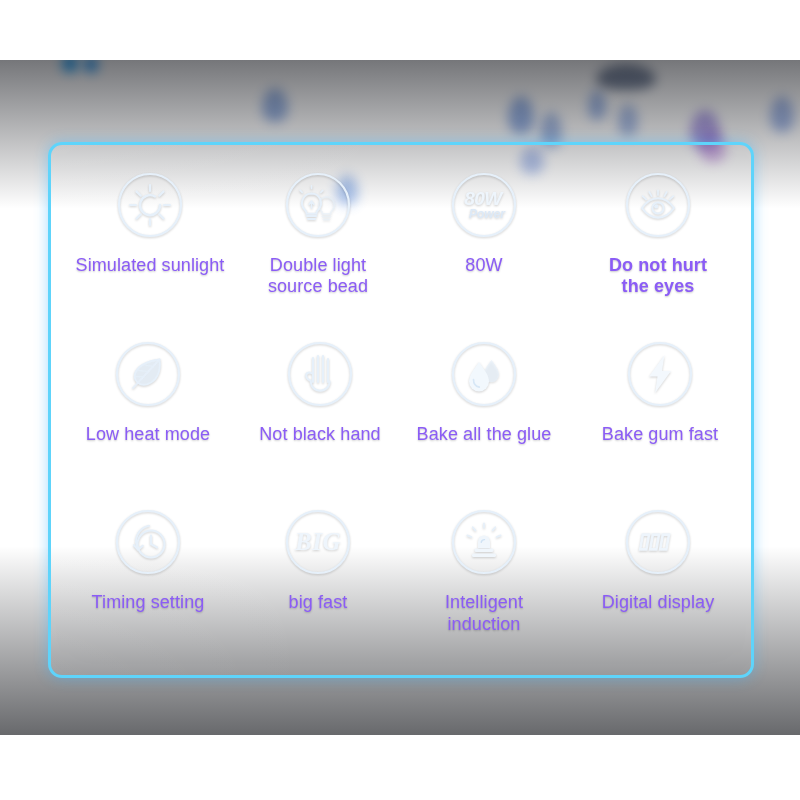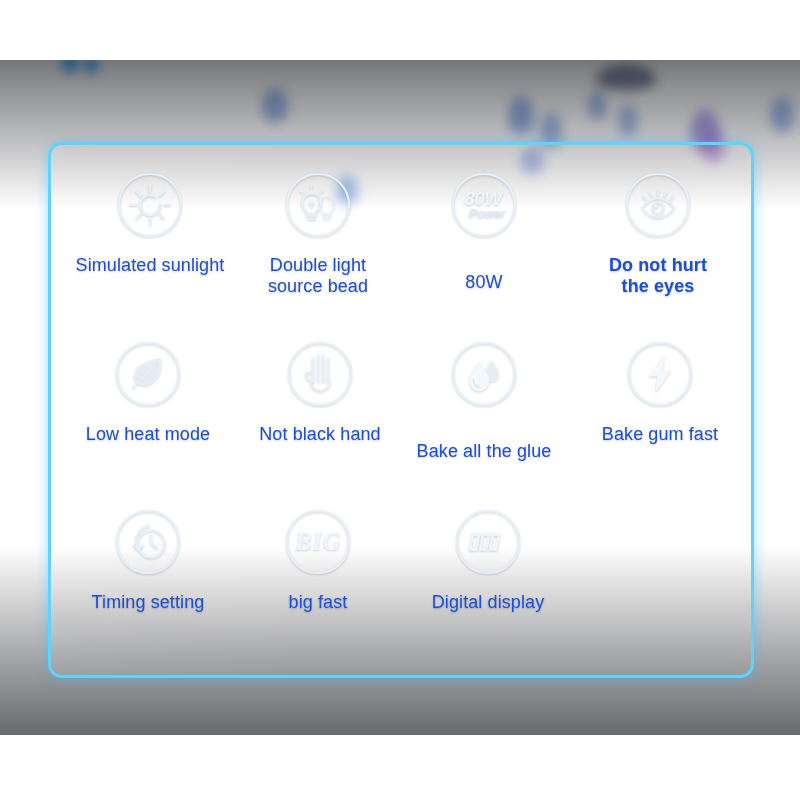--- a/index.html
+++ b/index.html
@@ -75,33 +75,33 @@
   }
 
   .icon-wrap {
     width:68px; height:68px;
     display:flex; align-items:center; justify-content:center;
     margin-bottom:16px;
   }
   .icon-wrap svg { display:block; width:68px; height:68px; filter:drop-shadow(0 1px 1px rgba(0,0,0,.18)); }
 
   .cell-label {
-    color:#1d4ed8;
+    color:#8b5cf6;
     font-size:18px;
     line-height:1.18;
     text-align:center;
     max-width:150px;
     letter-spacing:.1px;
     text-shadow:0 1px 2px rgba(0,0,0,.22);
   }
 
   
   .c1 { transform:translateX(4px); }
   .c2 { transform:translateX(2px); }
-  .c3 { transform:translateX(-2px);gap:17px; }
+  .c3 { transform:translateX(-2px); }
   .c4 { transform:translateX(2px); }
 </style>
 </head>
 <body>
 
 <div id="stage">
 
   <div class="backdrop">
     <div class="blob" style="left:62px;  top:-6px;  width:16px; height:18px; background:#23a7ff; opacity:.95;"></div>
     <div class="blob" style="left:84px;  top:-4px;  width:14px; height:16px; background:#1e9cff; opacity:.9;"></div>
@@ -264,20 +264,40 @@
       <div class="cell c2">
         <div class="icon-wrap">
           <svg viewBox="0 0 68 68" fill="none">
             <circle cx="34" cy="34" r="31" stroke="#e6f0fa" stroke-width="2.2"></circle>
             <text x="34" y="42" text-anchor="middle" fill="#eef5fc" font-family="Liberation Serif, serif" font-size="25" font-weight="bold" font-style="italic" letter-spacing="0.5">BIG</text>
           </svg>
         </div>
         <div class="cell-label">big fast</div>
       </div>
 
+      <div class="cell c3">
+        <div class="icon-wrap">
+          <svg viewBox="0 0 68 68" fill="none">
+            <circle cx="34" cy="34" r="31" stroke="#e6f0fa" stroke-width="2.2"></circle>
+            <g stroke="#e6f0fa" stroke-width="1.8" stroke-linecap="round">
+              <path d="M34 19.5v-4"></path>
+              <path d="M25.4 22.4l-2.6-3.2"></path>
+                <path d="M42.6 22.4l2.6-3.2"></path>
+              <path d="M21.4 29l-4-1.6"></path>
+                <path d="M46.6 29l4-1.6"></path>
+            </g>
+            <path d="M28 40v-6.5a6 6 0 0 1 12 0V40z" fill="#f0f6fc"></path>
+            <path d="M31.2 34.2a3.5 3.5 0 0 1 3.3-2.6" stroke="#cfe2f4" stroke-width="1.4" stroke-linecap="round" fill="none"></path>
+            <rect x="24.5" y="40.5" width="19" height="3.4" rx="1.4" fill="#f0f6fc"></rect>
+            <rect x="22" y="45.5" width="24" height="3.6" rx="1.6" fill="#f0f6fc"></rect>
+          </svg>
+        </div>
+        <div class="cell-label" style="white-space:pre-line;">Intelligent
+induction</div>
+      </div>
 
       <div class="cell c4">
         <div class="icon-wrap">
           <svg viewBox="0 0 68 68" fill="none">
             <circle cx="34" cy="34" r="31" stroke="#e6f0fa" stroke-width="2.2"></circle>
             <g fill="none" stroke="#eef5fc" stroke-width="2.6" stroke-linejoin="miter">
               <path d="M21.6 26.6h6.2l-1.1 14.8h-6.2z" transform="skewX(-6)"></path>
               <path d="M31.6 26.6h6.2l-1.1 14.8h-6.2z" transform="skewX(-6)"></path>
               <path d="M41.6 26.6h6.2l-1.1 14.8h-6.2z" transform="skewX(-6)"></path>
             </g>

